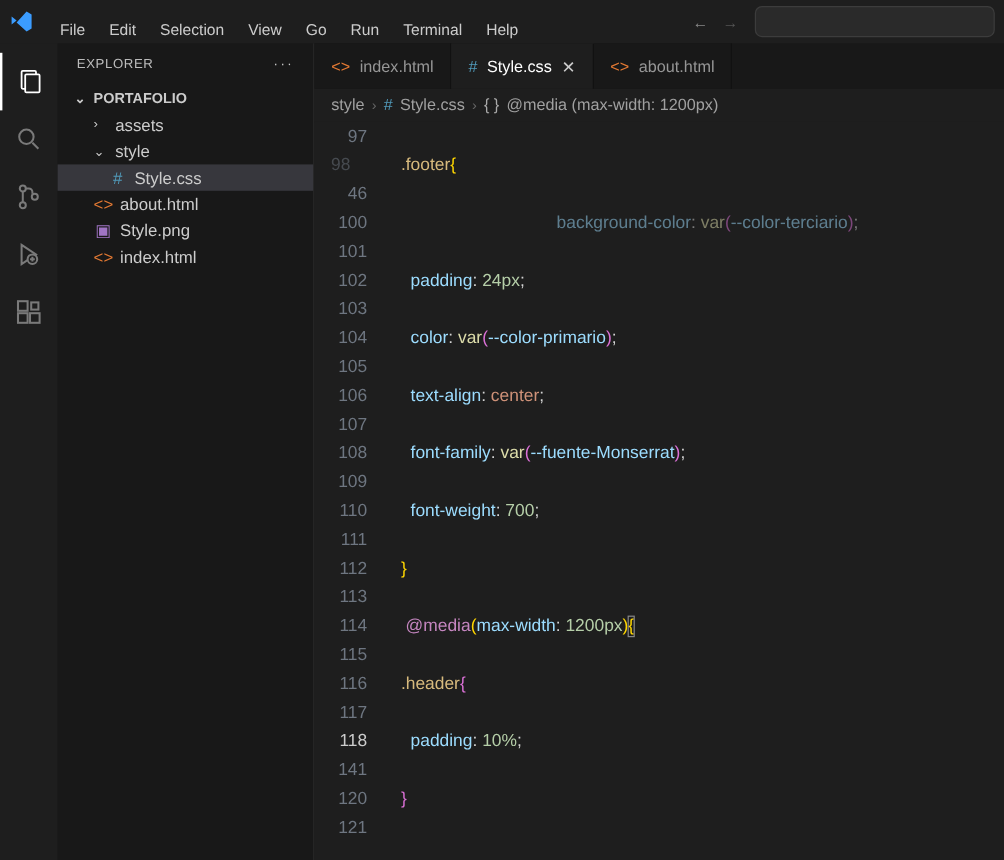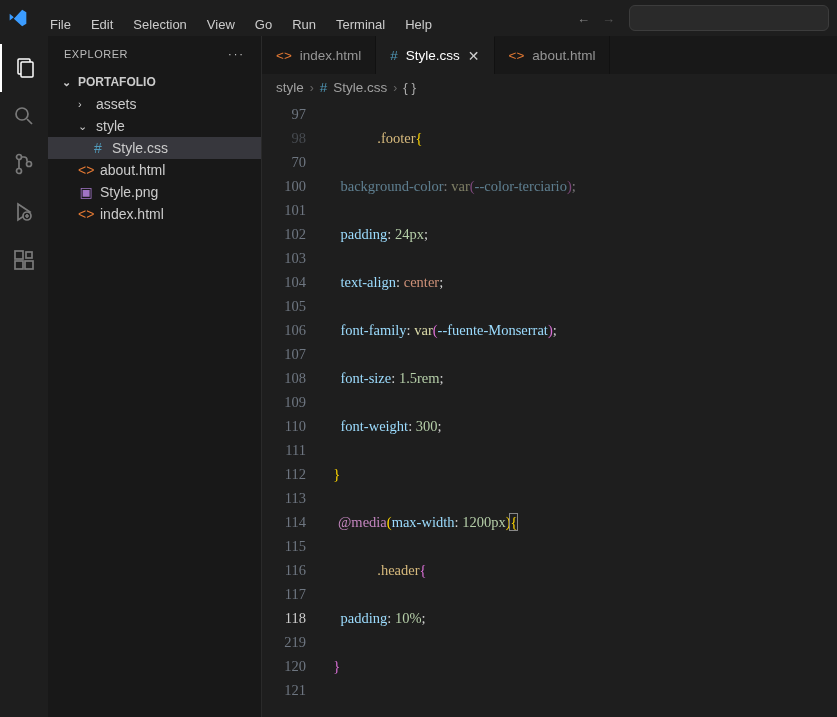--- a/index.html
+++ b/index.html
@@ -120,42 +120,42 @@
   height: 28px;
   display: flex;
   align-items: center;
   padding: 0 14px;
   gap: 6px;
   font-size: 13.5px;
   color: #a0a0a0;
   border-bottom: 1px solid #1e1e1e;
 }
 .breadcrumb-sep { color: #666; font-size: 12px; }
-.editor { flex: 1; display: flex; font-family: Liberation Serif, serif; font-size: 14.5px; overflow: hidden; }
+.editor { flex: 1; display: flex; font-family: Liberation Sans, sans-serif; font-size: 14.5px; overflow: hidden; }
 .gutter {
   width: 64px;
   text-align: right;
   padding-right: 20px;
   color: #6e7681;
   user-select: none;
   line-height: 24px;
 }
 .gutter .current { color: #cccccc; }
 .code { flex: 1; line-height: 24px; white-space: pre; color: #d4d4d4; }
-.tok-sel { color: #d7ba7d; margin-left: 44px; }
+.tok-sel { color: #d7ba7d; }
 .tok-brace { color: #ffd700; }
 .tok-brace2 { color: #da70d6; }
 .tok-prop { color: #9cdcfe; }
 .tok-val { color: #ce9178; }
 .tok-num { color: #b5cea8; }
 .tok-func { color: #dcdcaa; }
 .tok-kw { color: #c586c0; margin-left: 12px; }
 .tok-punct { color: #d4d4d4; }
 .cursor-box { outline: 1px solid #888; }
-.dimmed { opacity: 0.5; }
+.dimmed { opacity: 0.5; text-align: center; }
 svg { display: block; }
 </style>
 </head>
 <body>
 
 <div class="titlebar">
   <span class="logo">
     <svg viewBox="0 0 24 24" width="20" height="20">
         <path fill="#3b9cff" d="M17 2l5 3v14l-5 3-10-9 10-11zm-10 9L2 15V7l5 4z"></path>
       </svg>
@@ -266,58 +266,59 @@
       </div>
     </div>
 
     <div class="breadcrumbs">
       <span>style</span>
       <span class="breadcrumb-sep">›</span>
       <span class="blue-icon">#</span>
       <span>Style.css</span>
       <span class="breadcrumb-sep">›</span>
       <span style="color:#aaa">{ }</span>
+      <span>@media (max-width: 1200px)</span>
     </div>
 
     <div class="editor">
       <div class="gutter">
 <div>97</div>
           <div class="dimmed">98</div>
-          <div>70</div>
+          <div>46</div>
           <div>100</div>
           <div>101</div>
           <div>102</div>
           <div>103</div>
           <div>104</div>
           <div>105</div>
           <div>106</div>
           <div>107</div>
           <div>108</div>
           <div>109</div>
           <div>110</div>
           <div>111</div>
           <div>112</div>
           <div>113</div>
           <div>114</div>
           <div>115</div>
           <div>116</div>
           <div>117</div>
           <div class="current">118</div>
-          <div>219</div>
+          <div>141</div>
           <div>120</div>
           <div>121</div>
       </div>
       <div class="code">
 <div>  <span class="tok-sel">.footer</span><span class="tok-brace">{</span></div>
 <div class="dimmed">    <span class="tok-prop">background-color</span><span class="tok-punct">: </span><span class="tok-func">var</span><span class="tok-brace2">(</span><span class="tok-prop">--color-terciario</span><span class="tok-brace2">)</span><span class="tok-punct">;</span></div>
 <div>    <span class="tok-prop">padding</span><span class="tok-punct">: </span><span class="tok-num">24px</span><span class="tok-punct">;</span></div>
+<div>    <span class="tok-prop">color</span><span class="tok-punct">: </span><span class="tok-func">var</span><span class="tok-brace2">(</span><span class="tok-prop">--color-primario</span><span class="tok-brace2">)</span><span class="tok-punct">;</span></div>
 <div>    <span class="tok-prop">text-align</span><span class="tok-punct">: </span><span class="tok-val">center</span><span class="tok-punct">;</span></div>
 <div>    <span class="tok-prop">font-family</span><span class="tok-punct">: </span><span class="tok-func">var</span><span class="tok-brace2">(</span><span class="tok-prop">--fuente-Monserrat</span><span class="tok-brace2">)</span><span class="tok-punct">;</span></div>
-<div>    <span class="tok-prop">font-size</span><span class="tok-punct">: </span><span class="tok-num">1.5rem</span><span class="tok-punct">;</span></div>
-<div>    <span class="tok-prop">font-weight</span><span class="tok-punct">: </span><span class="tok-num">300</span><span class="tok-punct">;</span></div>
+<div>    <span class="tok-prop">font-weight</span><span class="tok-punct">: </span><span class="tok-num">700</span><span class="tok-punct">;</span></div>
 <div>  <span class="tok-brace">}</span></div>
 <div><span class="tok-kw">@media</span><span class="tok-brace">(</span><span class="tok-prop">max-width</span><span class="tok-punct">: </span><span class="tok-num">1200px</span><span class="tok-brace">)</span><span class="tok-brace cursor-box">{</span></div>
 <div>  <span class="tok-sel">.header</span><span class="tok-brace2">{</span></div>
 <div>    <span class="tok-prop">padding</span><span class="tok-punct">: </span><span class="tok-num">10%</span><span class="tok-punct">;</span></div>
 <div>  <span class="tok-brace2">}</span></div>
 
 
 
 
 

